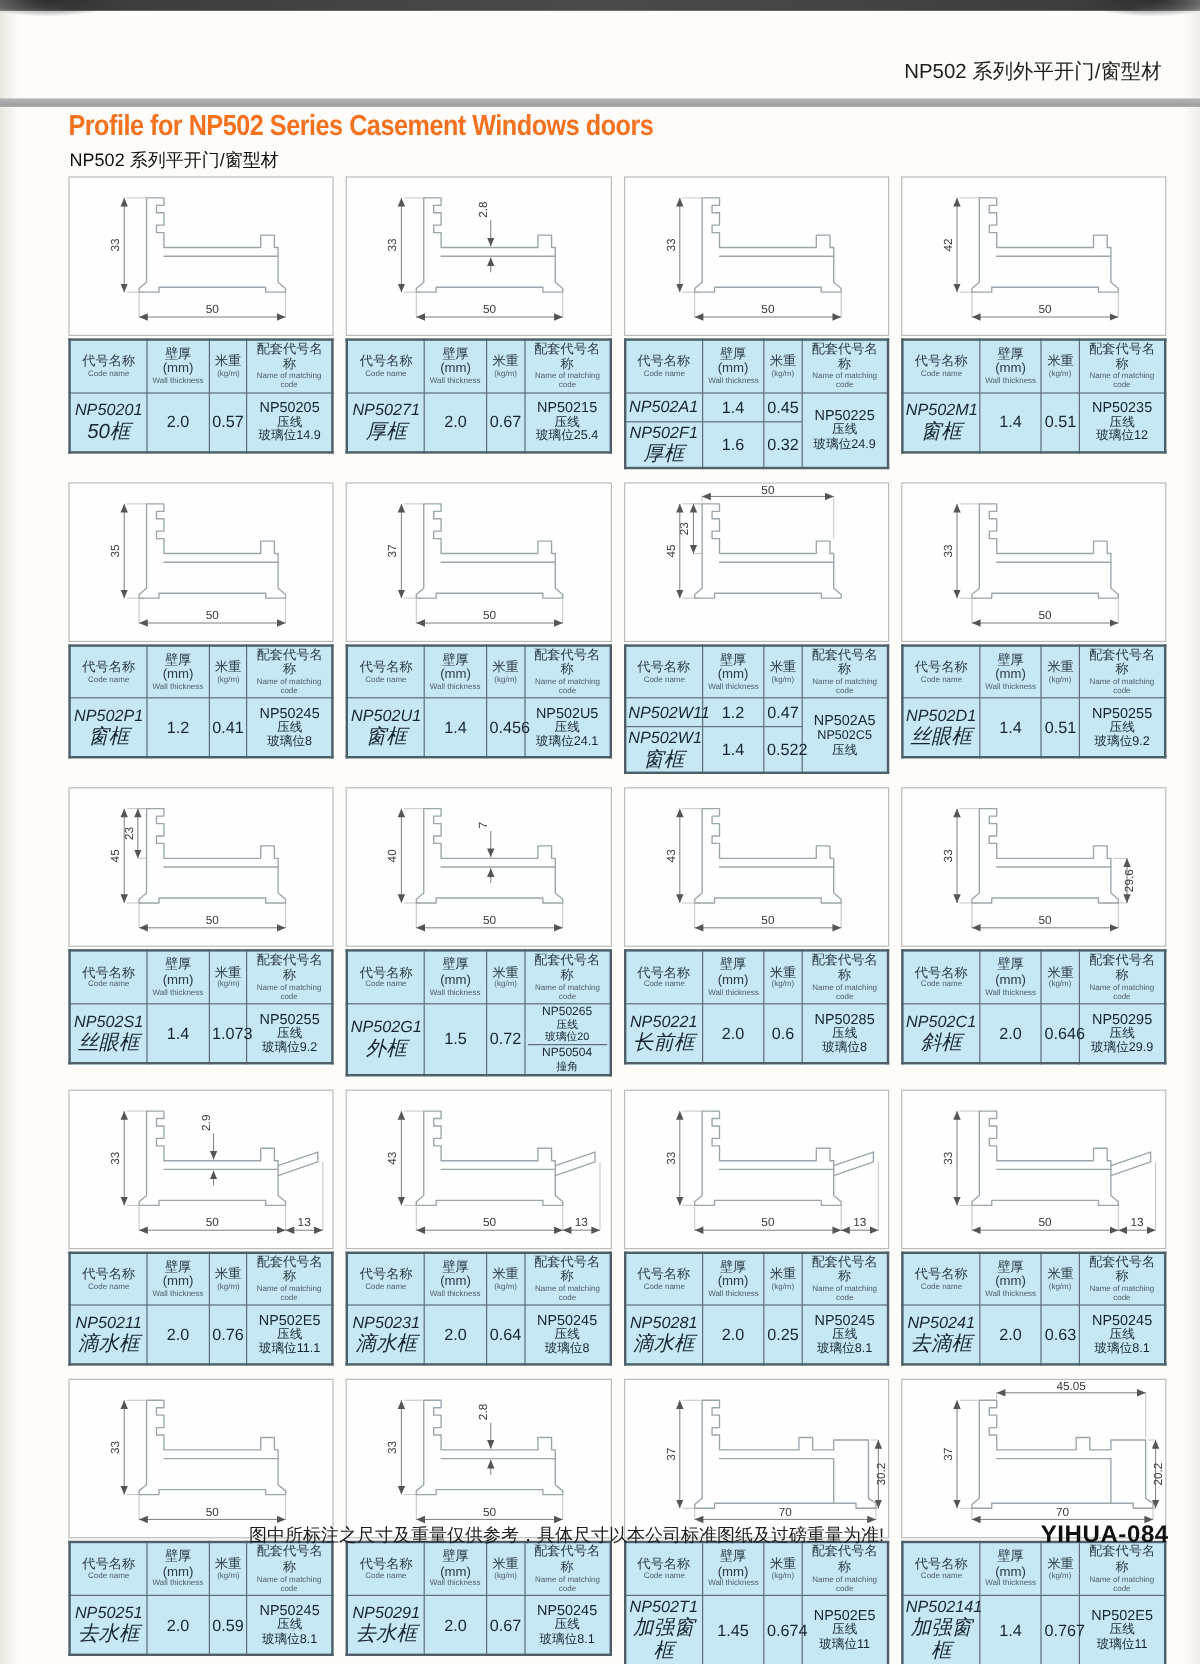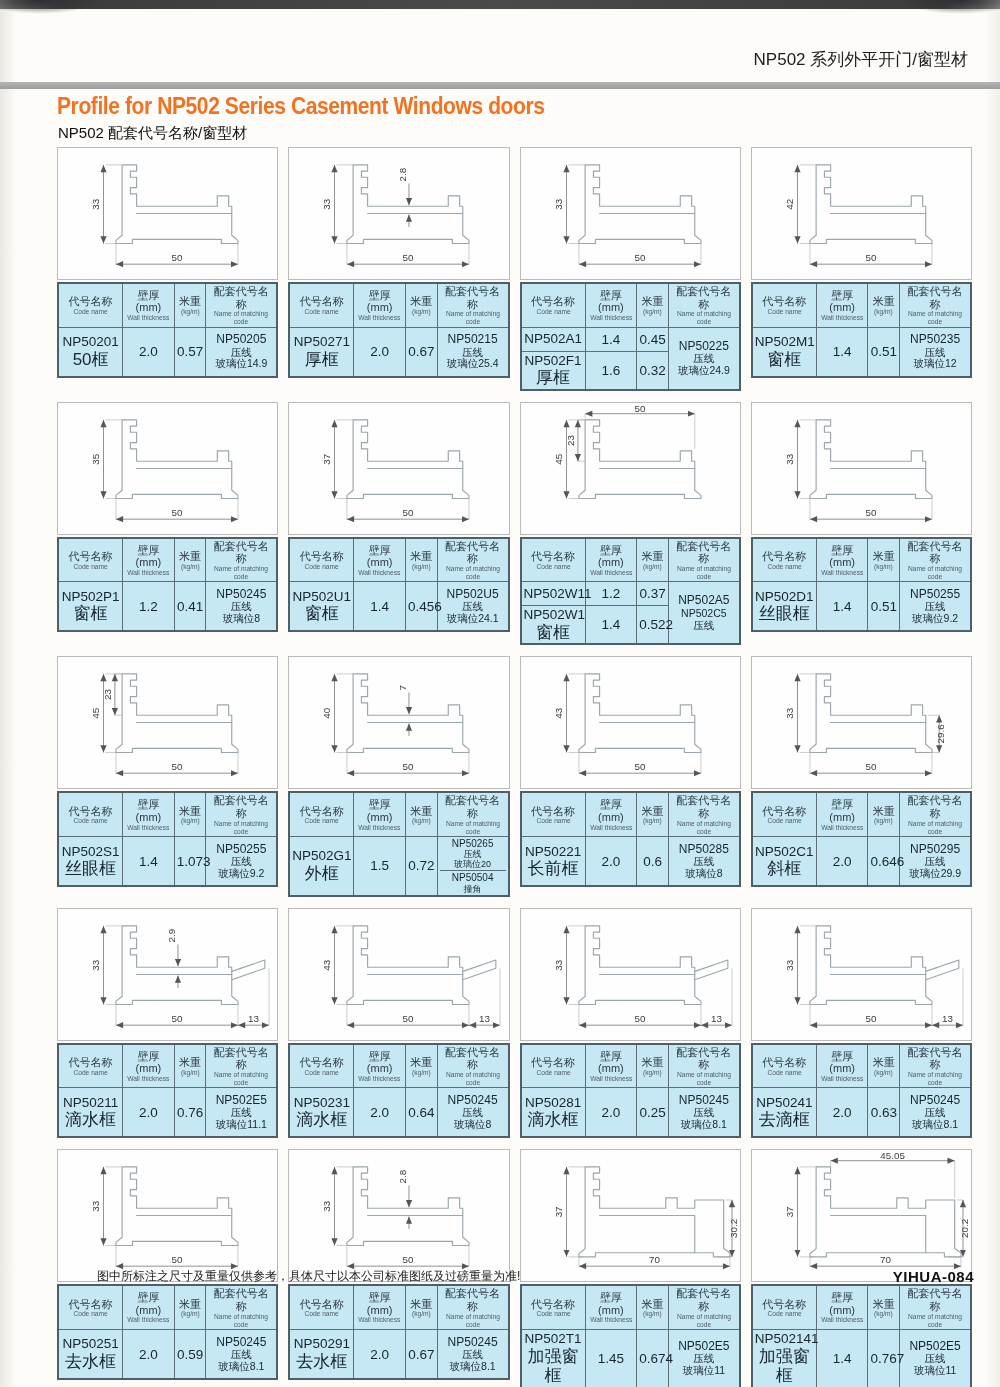--- a/index.html
+++ b/index.html
@@ -33,49 +33,49 @@
   .dl{stroke:#6a6a6a;stroke-width:0.7;fill:none;}
   .de{stroke:#a9a9a9;stroke-width:0.55;fill:none;}
   .dim{font-size:9.5px;fill:#3c3c3c;font-family:"Liberation Sans",sans-serif;}
 
   table.spec{width:100%;border-collapse:collapse;background:#c6e7f4;table-layout:fixed;margin-top:2px;border:2px solid #4e5f68;}
   table.spec th,table.spec td{border:1px solid #5d6e77;padding:1px 2px;}
   table.spec thead th{height:29px;font-weight:normal;vertical-align:middle;}
   .h-cn{display:block;font-size:11px;color:#2c3a42;line-height:1.15;text-align:center;}
   .h-en{display:block;font-size:7px;color:#4e5e66;line-height:1.1;text-align:center;transform:scale(.95);}
   table.spec tbody td{text-align:center;vertical-align:middle;color:#17262e;}
-  td.code-cell{line-height:1.15;}
+  td.code-cell{line-height:1.15;font-style:italic;}
   .code-line{font-size:13.5px;}
   .cname{font-size:17px;}
   td.num{font-size:13.5px;}
   td.match{text-align:left;padding-left:5px;line-height:1.12;}
   .m0{font-size:12px;}
   .m{font-size:10.5px;}
   .mgroup + .mgroup{border-top:1px solid #5d6e77;margin-top:1px;padding-top:1px;}
   .mgroup.small .m0{font-size:10px;}
   .mgroup.small .m{font-size:9px;}
   tbody.one td{height:46px;}
   tbody.two td{height:21px;}
 
   .footer{position:absolute;top:1268px;left:57px;right:26px;display:flex;align-items:center;}
-  .footer-note{flex:1;text-align:left;font-size:12px;color:#1c1c1c;padding-left:40px;}
-  .footer-code{font-size:15px;font-weight:bold;color:#101010;letter-spacing:0.5px;margin-left:20px;text-align:right;}
+  .footer-note{flex:1;text-align:center;font-size:15px;color:#1c1c1c;padding-left:40px;}
+  .footer-code{font-size:20px;font-weight:bold;color:#101010;letter-spacing:0.5px;margin-left:20px;text-align:right;}
 </style>
 </head>
 <body>
 
 <div class="page">
   <div class="top-band"></div>
   <div class="corner-smudge l"></div>
   <div class="corner-smudge r"></div>
 
   <div class="header-tag">NP502 系列外平开门/窗型材</div>
   <div class="gray-rule"></div>
   <h1 class="title-en">Profile for NP502 Series Casement Windows doors</h1>
-  <div class="subtitle">NP502 配套代号名称/窗型材</div>
+  <div class="subtitle">NP502 系列平开门/窗型材</div>
 
   <div class="grid" id="grid">
   <div class="cell">
     <div class="drawing">
           <svg viewBox="0 0 212 126" preserveAspectRatio="xMidYMid meet">
             <defs>
               <marker id="ar0" markerWidth="8" markerHeight="7" refX="7" refY="3" orient="auto" markerUnits="userSpaceOnUse">
                 <path d="M0,0L7,3L0,6Z" fill="#555"></path>
               </marker>
               <marker id="as0" markerWidth="8" markerHeight="7" refX="0" refY="3" orient="auto" markerUnits="userSpaceOnUse">
@@ -539,21 +539,21 @@
                 <span class="h-en">Name of matching code</span>
               </th>
         </tr>
       </thead>
       <tbody class="two">
             <tr>
               <td class="code-cell">
                 <div class="code-line">NP502W11</div>
               </td>
               <td class="num">1.2</td>
-              <td class="num">0.37</td>
+              <td class="num">0.47</td>
               <td class="match" rowspan="2">
                 <div class="mgroup">
                   <div class="m0">NP502A5</div>
                   <div class="m">NP502C5</div>
                   <div class="m">压线</div>
                 </div>
               </td>
             </tr>
             <tr>
               <td class="code-cell">

